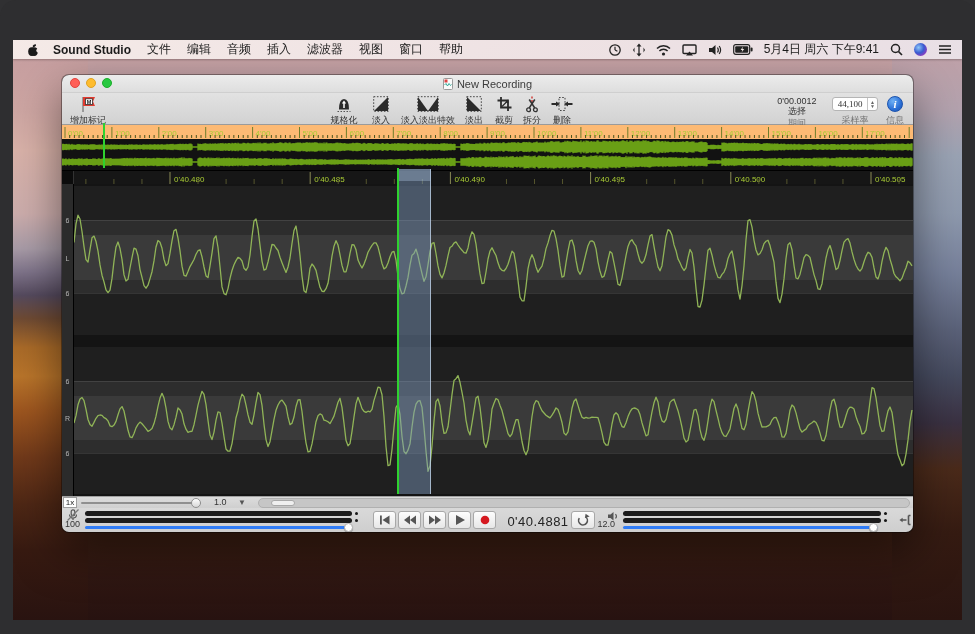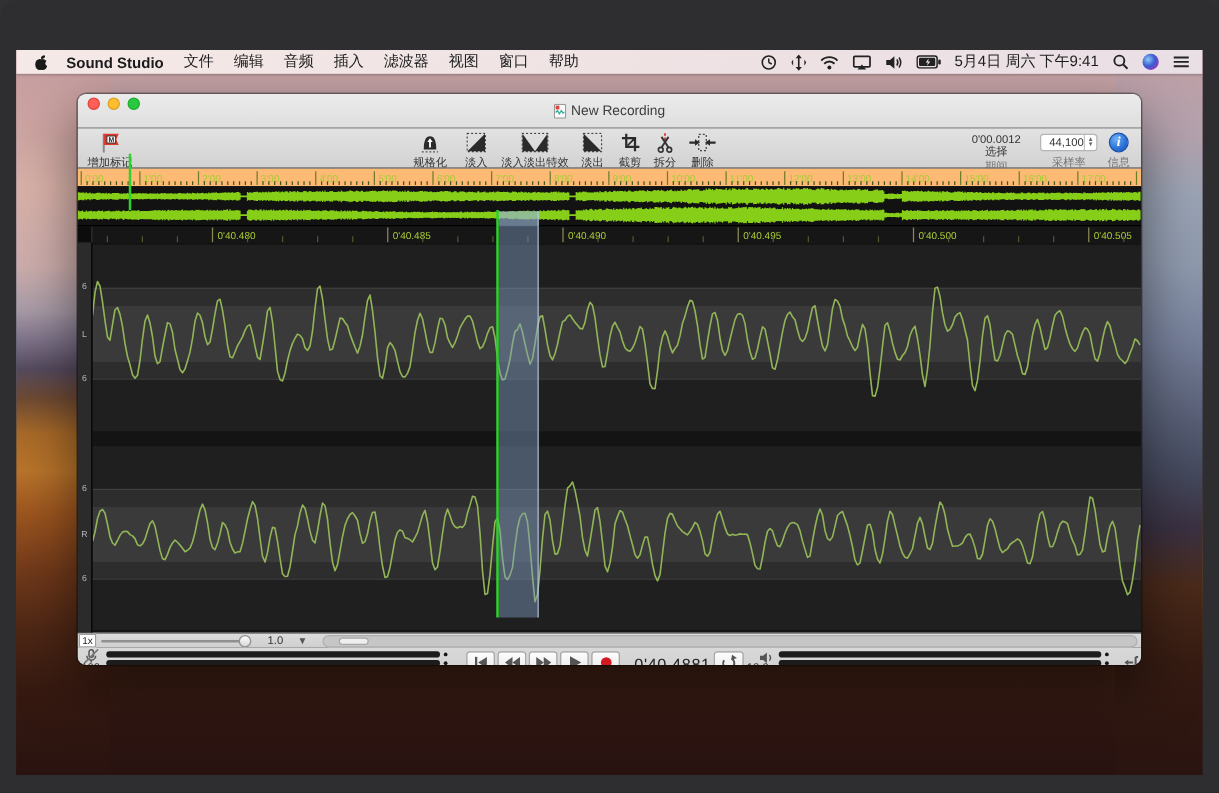--- a/index.html
+++ b/index.html
@@ -22,37 +22,37 @@
   .menubar .apple{margin:0 14px 0 14px;display:flex;align-items:center;}
   .menubar .appname{font-weight:bold;margin-right:16px;}
   .menubar .menu{margin-right:16px;}
   .mb-right{margin-left:auto;display:flex;align-items:center;gap:11px;padding-right:10px;}
   .mb-right .date{font-size:12px;}
   .siri{width:13px;height:13px;border-radius:50%;
     background:radial-gradient(circle at 35% 35%,#8ec8f8,#3a5bd0 45%,#8a3fc0 75%,#d0569a);}
   
   .window{position:absolute;left:49px;top:35px;width:851px;height:457px;border-radius:7px;overflow:hidden;
     box-shadow:0 18px 45px rgba(0,0,0,.5),0 0 0 1px rgba(0,0,0,.35);background:#1a1a1a;}
-  .titlebar{height:28px;background:linear-gradient(#ececec,#dedede);display:flex;align-items:center;position:relative;
+  .titlebar{height:18px;background:linear-gradient(#ececec,#dedede);display:flex;align-items:center;position:relative;
     border-bottom:1px solid #cfcfcf;}
   .lights{position:absolute;left:8px;top:3px;display:flex;gap:6px;}
   .light{width:10px;height:10px;border-radius:50%;}
   .l-red{background:#ff5f57;border:1px solid #e0443e;}
   .l-yellow{background:#febc2e;border:1px solid #dea123;}
   .l-green{background:#28c840;border:1px solid #1dad2b;}
   .wtitle{margin:0 auto;font-size:11px;color:#3c3c3c;display:flex;align-items:center;gap:4px;}
   .toolbar{height:32px;background:linear-gradient(#e2e2e2,#d2d2d2);border-bottom:1px solid #9b9b9b;position:relative;
     font-size:9px;color:#333;}
   .tb-item{position:absolute;text-align:center;}
   .tb-item .cap{display:block;margin-top:1px;white-space:nowrap;}
   .tb-cap-gray{color:#737373;}
   .tb-vals{line-height:10px;font-size:9px;color:#333;text-align:center;}
   .srate{width:46px;height:14px;background:#fff;border:1px solid #b5b5b5;border-radius:3px;font-size:9px;color:#333;
     display:flex;align-items:center;}
-  .srate .v{flex:1;text-align:right;}
+  .srate .v{flex:1;text-align:center;font-family:Liberation Serif, serif;}
   .srate .step{width:10px;height:100%;border-left:1px solid #c5c5c5;display:flex;flex-direction:column;align-items:center;justify-content:center;color:#666;font-size:5px;line-height:4px;}
   .infobtn{width:16px;height:16px;border-radius:50%;color:#fff;font-family:"Liberation Serif",serif;font-style:italic;font-weight:bold;
     font-size:11px;display:flex;align-items:center;justify-content:center;
     background:radial-gradient(circle at 35% 30%,#6fb1f5,#2a6fd6 60%,#1c53ad);border:1px solid #1c53ad;}
   
   .ovruler{height:14px;background:#fdba74;position:relative;overflow:hidden;}
   .ovwave{height:31px;background:#141414;position:relative;overflow:hidden;}
   .zruler{height:14px;background:#161616;position:relative;overflow:hidden;border-top:1px solid #000;}
   .zruler .corner{position:absolute;left:0;top:0;width:12px;height:100%;background:#0c0c0c;border-right:1px solid #333;}
   .main{height:312px;background:#141414;position:relative;}

